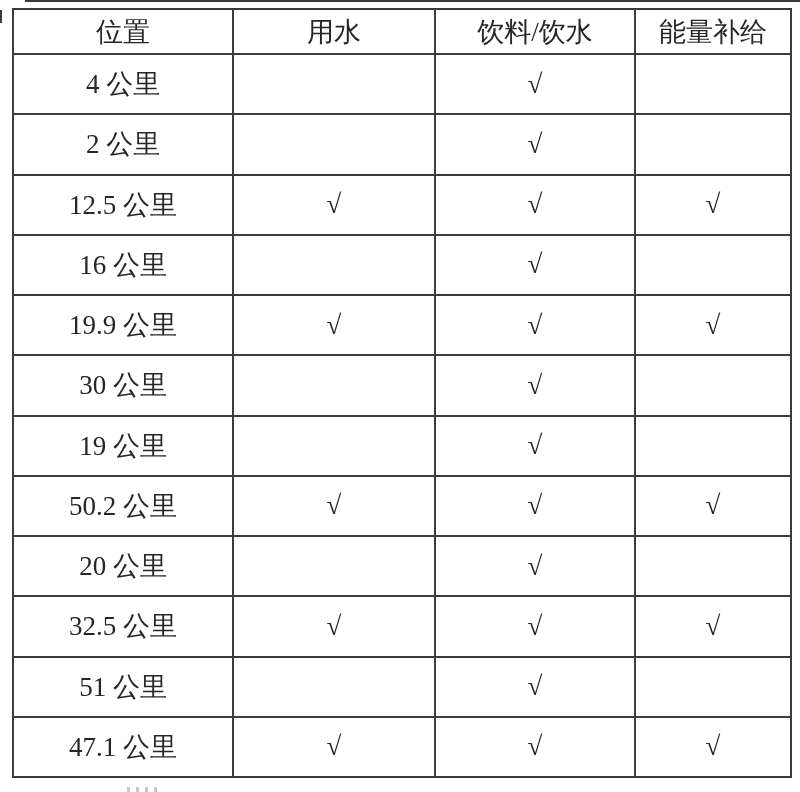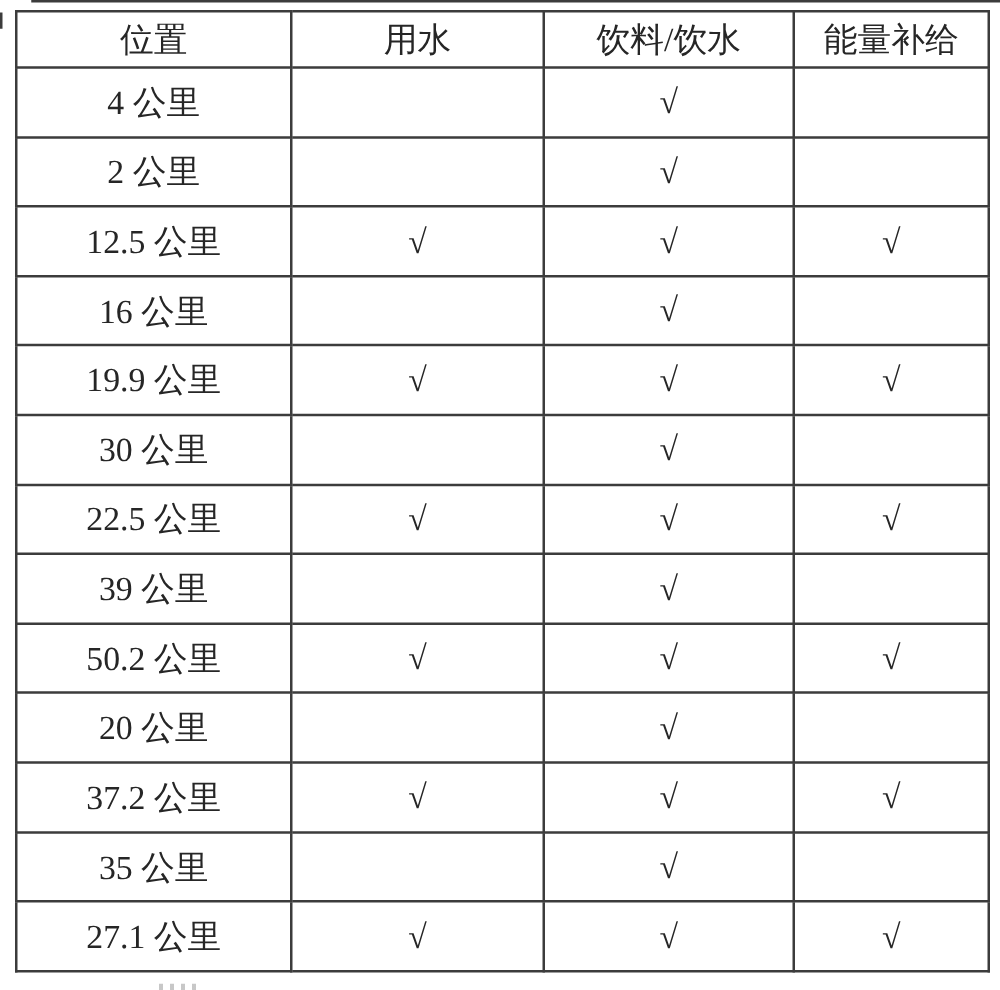--- a/index.html
+++ b/index.html
@@ -106,57 +106,51 @@
           <td>√</td>
           <td>√</td>
         </tr>
         <tr>
           <td>30 公里</td>
           <td></td>
           <td>√</td>
           <td></td>
         </tr>
         <tr>
-          <td>22.5 公里</td>
-          <td>√</td>
-          <td>√</td>
-          <td>√</td>
-        </tr>
-        <tr>
-          <td>39 公里</td>
+          <td>19 公里</td>
           <td></td>
           <td>√</td>
           <td></td>
         </tr>
         <tr>
           <td>50.2 公里</td>
           <td>√</td>
           <td>√</td>
           <td>√</td>
         </tr>
         <tr>
           <td>20 公里</td>
           <td></td>
           <td>√</td>
           <td></td>
         </tr>
         <tr>
-          <td>37.2 公里</td>
+          <td>32.5 公里</td>
           <td>√</td>
           <td>√</td>
           <td>√</td>
         </tr>
         <tr>
-          <td>35 公里</td>
+          <td>51 公里</td>
           <td></td>
           <td>√</td>
           <td></td>
         </tr>
         <tr>
-          <td>27.1 公里</td>
+          <td>47.1 公里</td>
           <td>√</td>
           <td>√</td>
           <td>√</td>
         </tr>
       </tbody>
   </table>
 </div>
 
 <div class="bottom-cutoff-artifact"></div>
 

